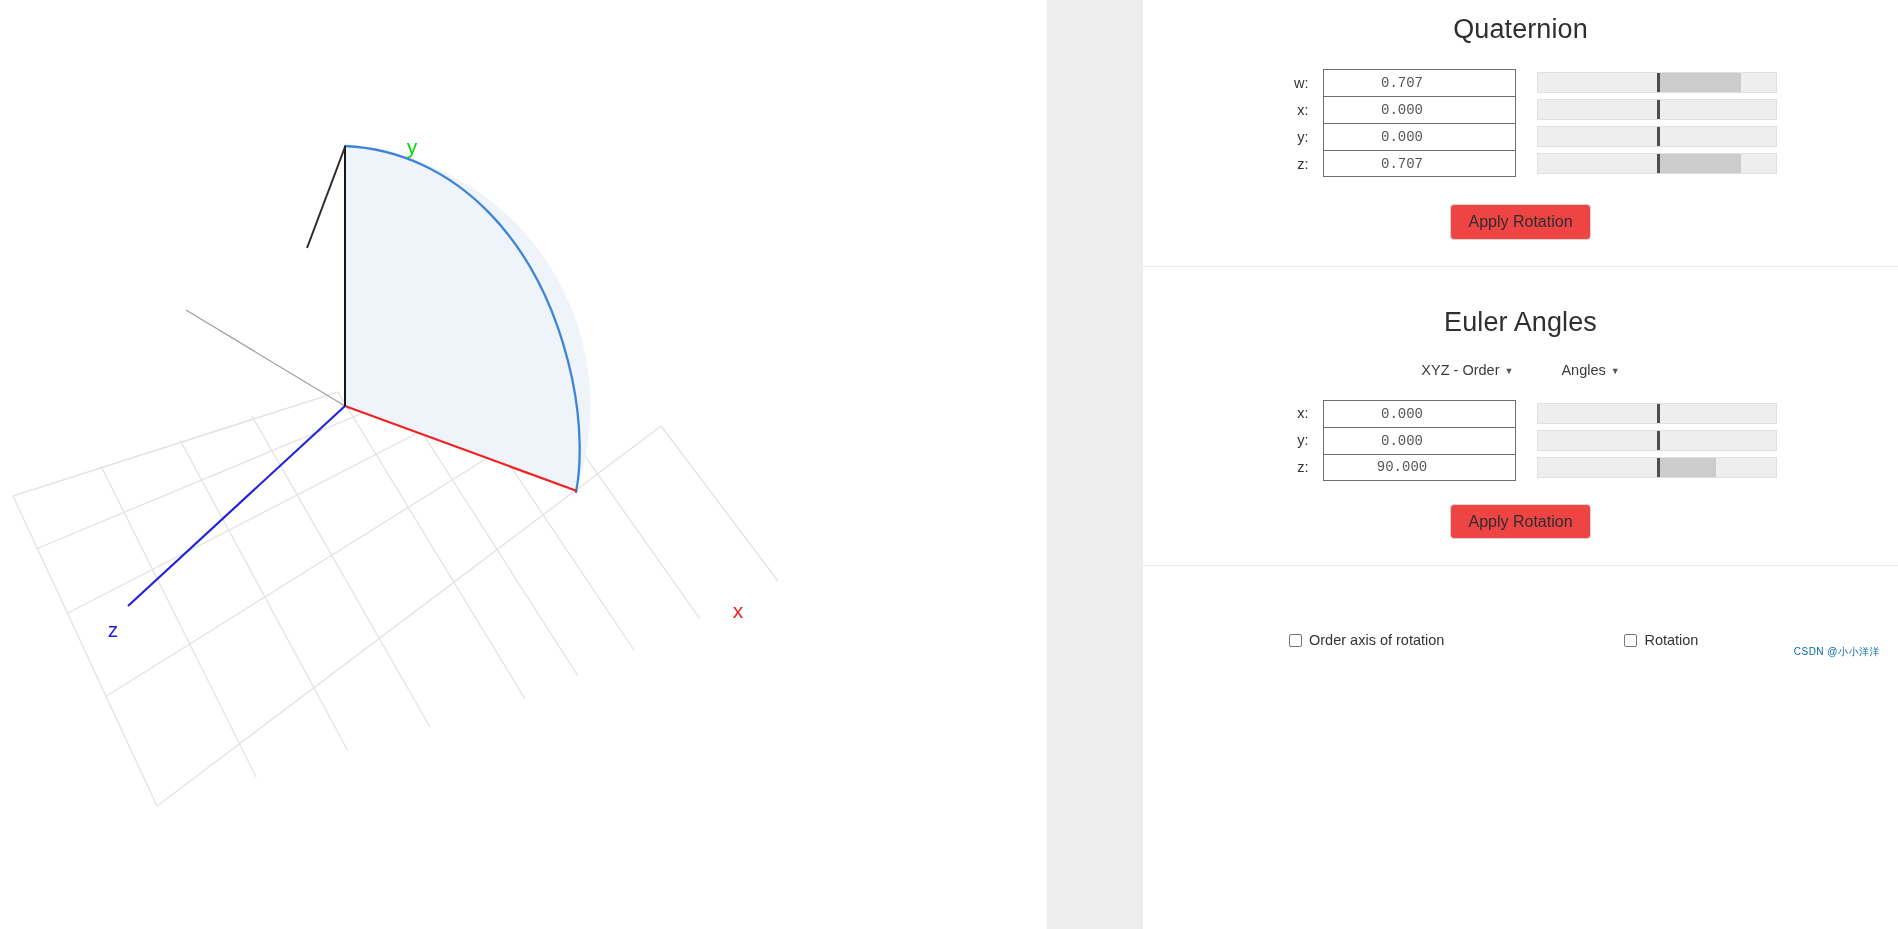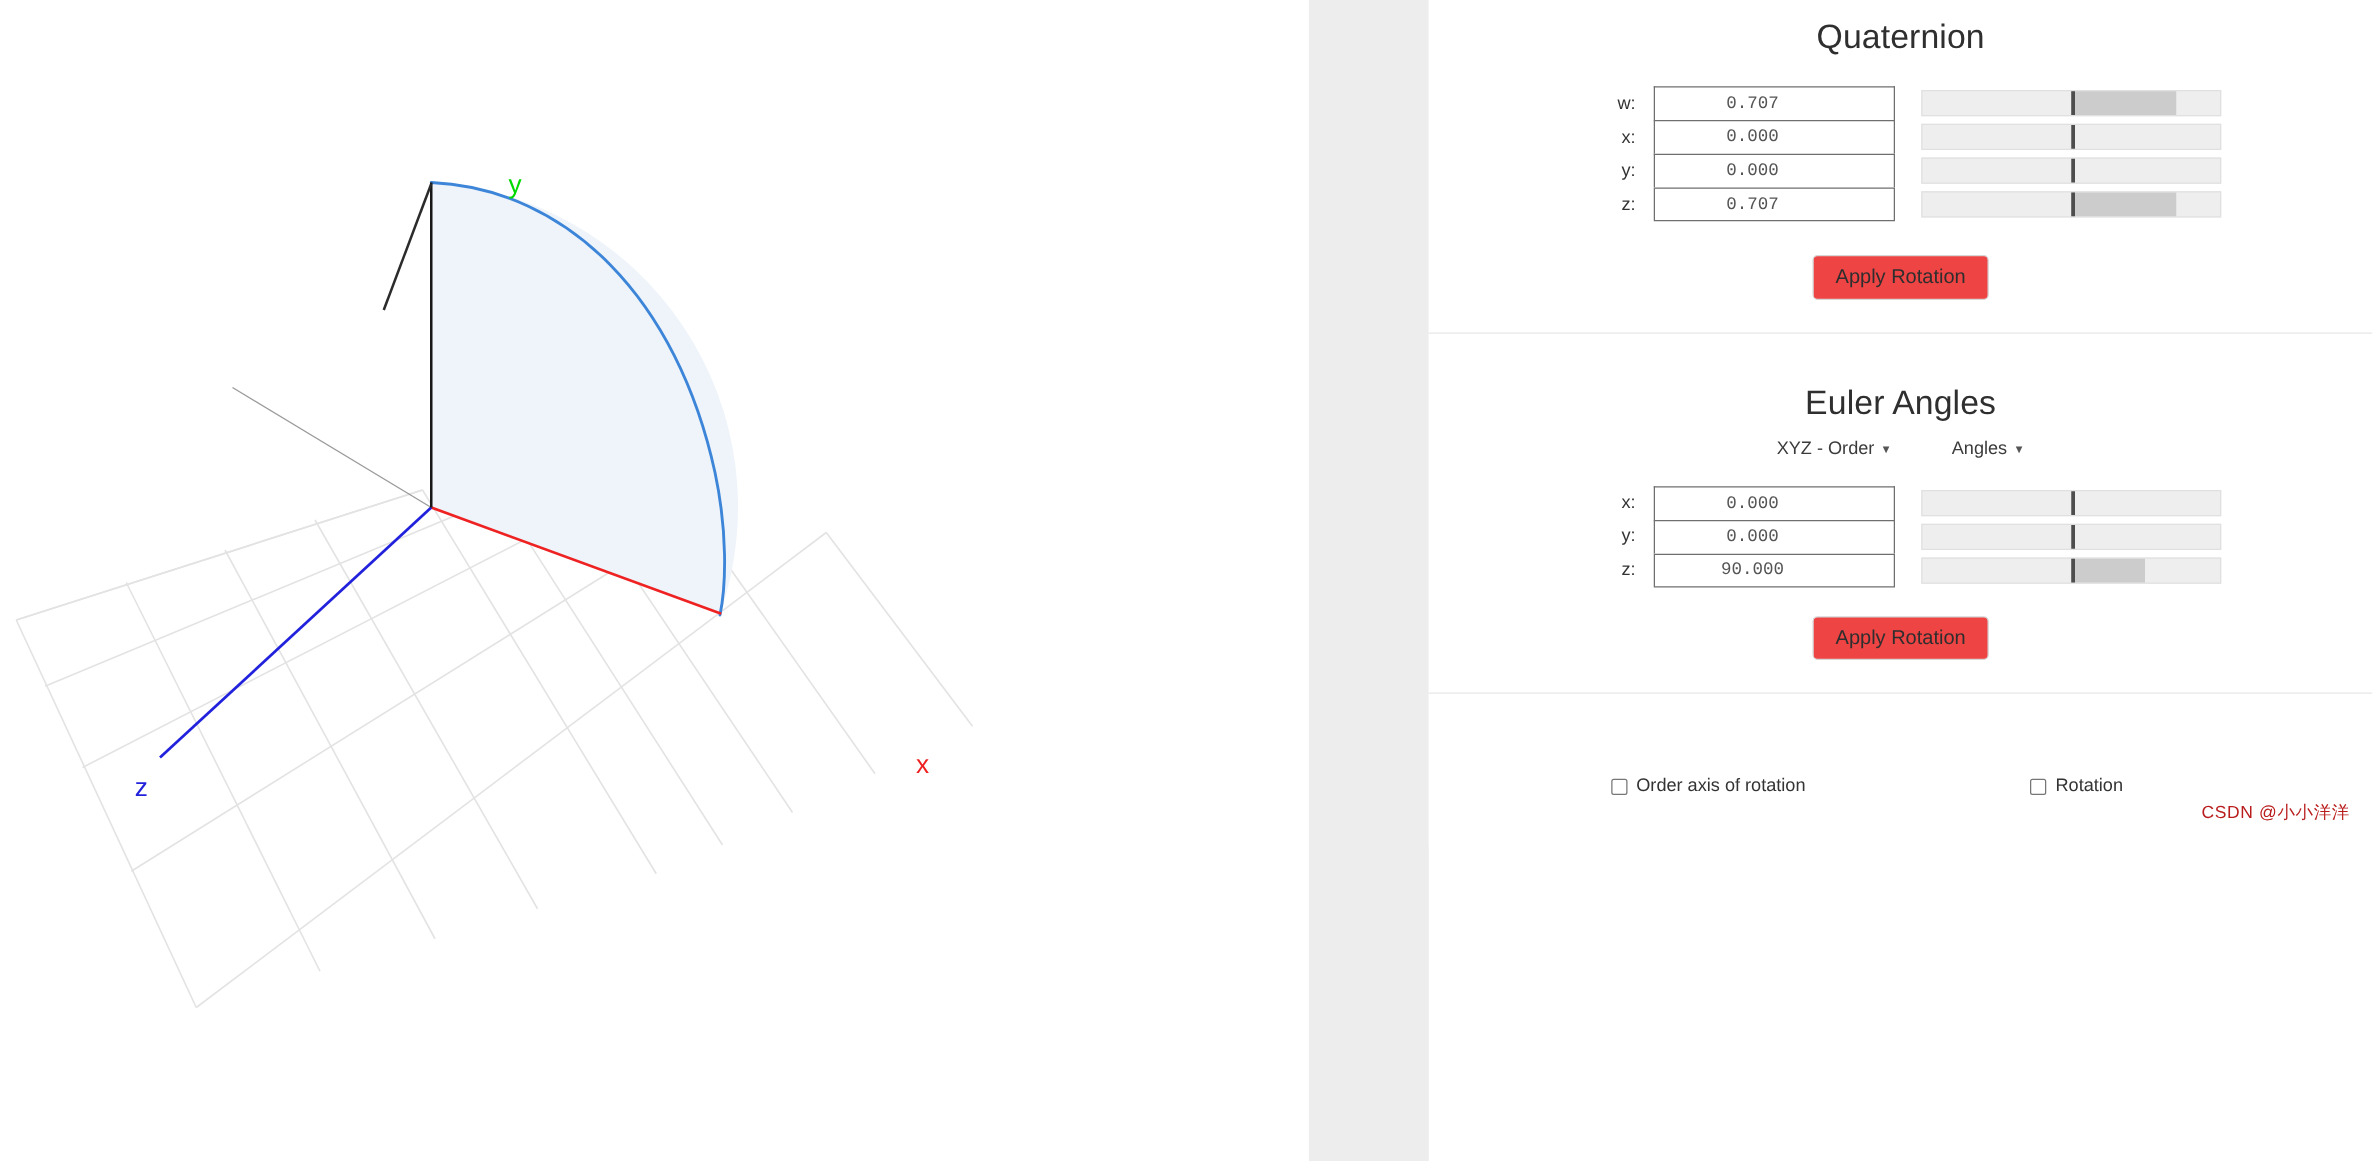--- a/index.html
+++ b/index.html
@@ -73,21 +73,21 @@
     letter-spacing: 0.1px;
     margin: 0;
     padding: 0;
   }
 
   .subtitle-row {
     display: flex;
     justify-content: center;
     align-items: center;
     gap: 48px;
-    margin-top: 13px;
+    margin-top: 24px;
   }
   .dropdown {
     font-size: 14.5px;
     color: #3b3b3b;
     cursor: pointer;
     white-space: nowrap;
     user-select: none;
   }
   .caret {
     display: inline-block;
@@ -202,22 +202,22 @@
     box-sizing: border-box;
     margin-right: 7px;
     flex: 0 0 13px;
   }
 
   
   #watermark {
     position: absolute;
     right: 18px;
     bottom: 18px;
-    font-size: 14px;
-    color: #b91c1c;
+    font-size: 10px;
+    color: #0369a1;
     letter-spacing: 0.5px;
     white-space: nowrap;
   }
 </style>
 </head>
 <body>
 
 <div id="app">
 
   <div id="viewport">

